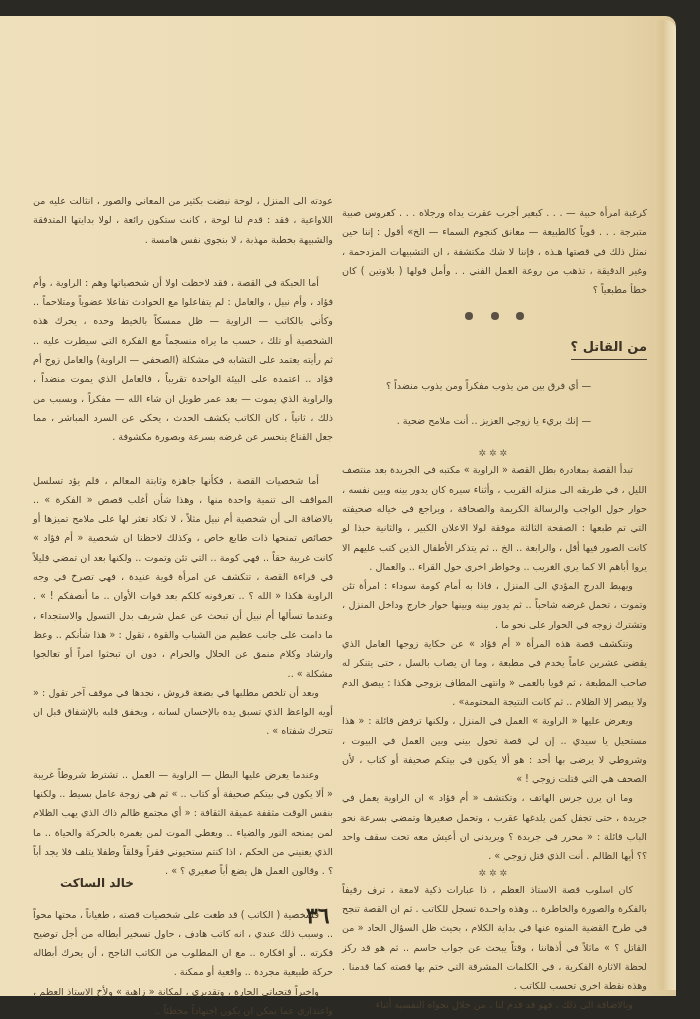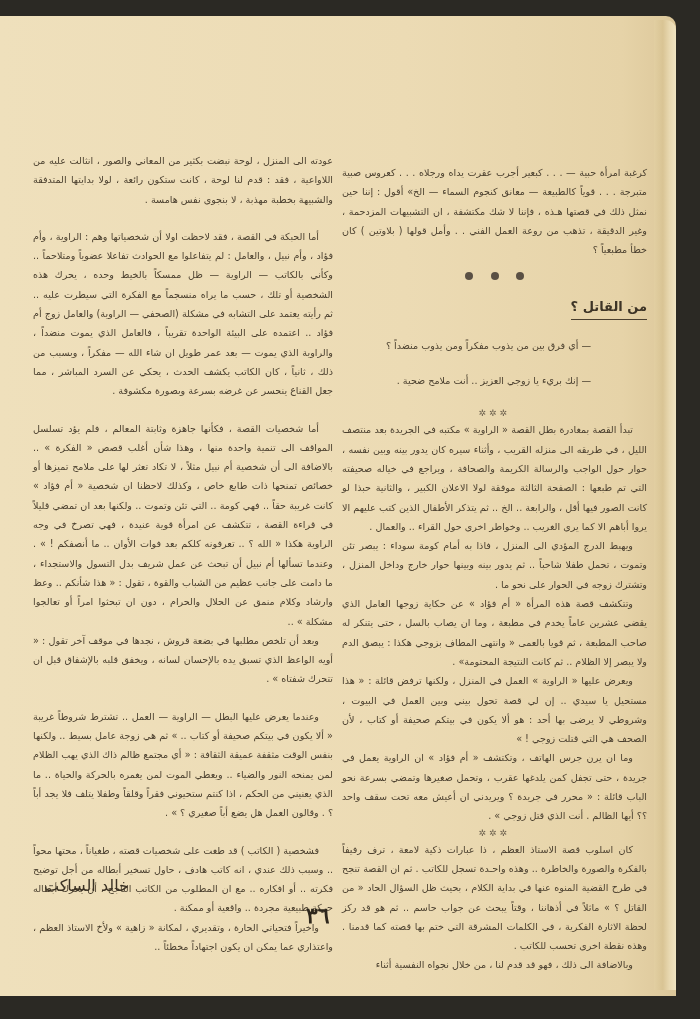--- a/index.html
+++ b/index.html
@@ -51,22 +51,22 @@
     }
     .col-left {
       left: 33px;
       top: 135px;
       width: 300px;
     }
     .col p {
       margin: 0;
       text-indent: 14px;
     }
-    .col p.noindent { text-indent: 0; }
-    .col p.gap { margin-top: 18px; }
+    .col p.noindent { text-indent: 0; margin-top: 40px; }
+    .col p.gap { margin-top: 24px; }
     .col .dialog {
       margin: 16px;
       padding-right: 40px;
       text-indent: 0;
     }
     .dots {
       direction: ltr;
       text-align: center;
       margin: 8px 0 4px 0;
       height: 14px;
@@ -94,25 +94,25 @@
     }
     .stars {
       text-align: center;
       font-size: 9px;
       letter-spacing: 3px;
       color: #6b5f4c;
       line-height: 14px;
     }
     .signature {
       position: absolute;
-      left: 44px;
+      left: 60px;
       top: 860px;
       font-family: "DejaVu Sans", sans-serif;
-      font-weight: normal;
-      font-size: 16px;
+      font-weight: bold;
+      font-size: 12px;
       color: #3a3124;
       direction: rtl;
     }
     .page-number {
       position: absolute;
       left: 306px;
       top: 886px;
       font-family: "DejaVu Serif", serif;
       font-weight: bold;
       font-size: 22px;
@@ -139,21 +139,21 @@
       <div class="section-title">
         <span>من القاتل ؟</span>
       </div>
 
       <p class="dialog">— أي فرق بين من يذوب مفكراً ومن يذوب منضداً ؟</p>
       <p class="dialog">— إنك بريء يا زوجي العزيز .. أنت ملامح ضحية .</p>
 
       <div class="stars">✲✲✲</div>
 
       <p>تبدأ القصة بمغادرة بطل القصة « الراوية » مكتبه في الجريدة بعد منتصف الليل ، في طريقه الى منزله القريب ، وأثناء سيره كان يدور بينه وبين نفسه ، حوار حول الواجب والرسالة الكريمة والصحافة ، ويراجع في خياله صحيفته التي تم طبعها : الصفحة الثالثة موفقة لولا الاعلان الكبير ، والثانية حبذا لو كانت الصور فيها أقل ، والرابعة .. الخ .. ثم يتذكر الأطفال الذين كتب عليهم الا يروا أباهم الا كما يرى الغريب .. وخواطر اخرى حول القراء .. والعمال .</p>
-      <p>ويهبط الدرج المؤدي الى المنزل ، فاذا به أمام كومة سوداء : يبصر تئن وتموت ، تحمل طفلا شاحباً .. ثم يدور بينه وبينها حوار خارج وداخل المنزل ، وتشترك زوجه في الحوار على نحو ما .</p>
+      <p>ويهبط الدرج المؤدي الى المنزل ، فاذا به أمام كومة سوداء : امرأة تئن وتموت ، تحمل غرضه شاحباً .. ثم يدور بينه وبينها حوار خارج وداخل المنزل ، وتشترك زوجه في الحوار على نحو ما .</p>
       <p>وتتكشف قصة هذه المرأة « أم فؤاد » عن حكاية زوجها العامل الذي يقضي عشرين عاماً يخدم في مطبعة ، وما ان يصاب بالسل ، حتى يتنكر له صاحب المطبعة ، ثم قويا بالعمى « وانتهى المطاف بزوجي هكذا : يبصق الدم ولا يبصر إلا الظلام .. ثم كانت النتيجة المحتومة» .</p>
       <p>ويعرض عليها « الراوية » العمل في المنزل ، ولكنها ترفض قائلة : « هذا مستحيل يا سيدي .. إن لي قصة تحول بيني وبين العمل في البيوت ، وشروطي لا يرضى بها أحد : هو ألا يكون في بيتكم صحيفة أو كتاب ، لأن الصحف هي التي قتلت زوجي ! »</p>
       <p>وما ان يرن جرس الهاتف ، وتكتشف « أم فؤاد » ان الراوية يعمل في جريدة ، حتى تجفل كمن يلدغها عقرب ، وتحمل صغيرها وتمضي بسرعة نحو الباب قائلة : « محرر في جريدة ؟ ويريدني ان أعيش معه تحت سقف واحد ؟؟ أيها الظالم . أنت الذي قتل زوجي » .</p>
 
       <div class="stars">✲✲✲</div>
 
       <p>كان اسلوب قصة الاستاذ العظم ، ذا عبارات ذكية لامعة ، ترف رفيفاً بالفكرة والصورة والخاطرة .. وهذه واحـدة تسجل للكاتب . ثم ان القصة تنجح في طرح القضية المنوه عنها في بداية الكلام ، بحيث ظل السؤال الحاد « من القاتل ؟ » ماثلاً في أذهاننا ، وقتاً يبحث عن جواب حاسم .. ثم هو قد ركز لحظة الاثارة الفكرية ، في الكلمات المشرقة التي ختم بها قصته كما قدمنا . وهذه نقطة اخرى تحسب للكاتب .</p>
       <p>وبالاضافة الى ذلك ، فهو قد قدم لنا ، من خلال نجواه النفسية أثناء</p>
     </div>
 

